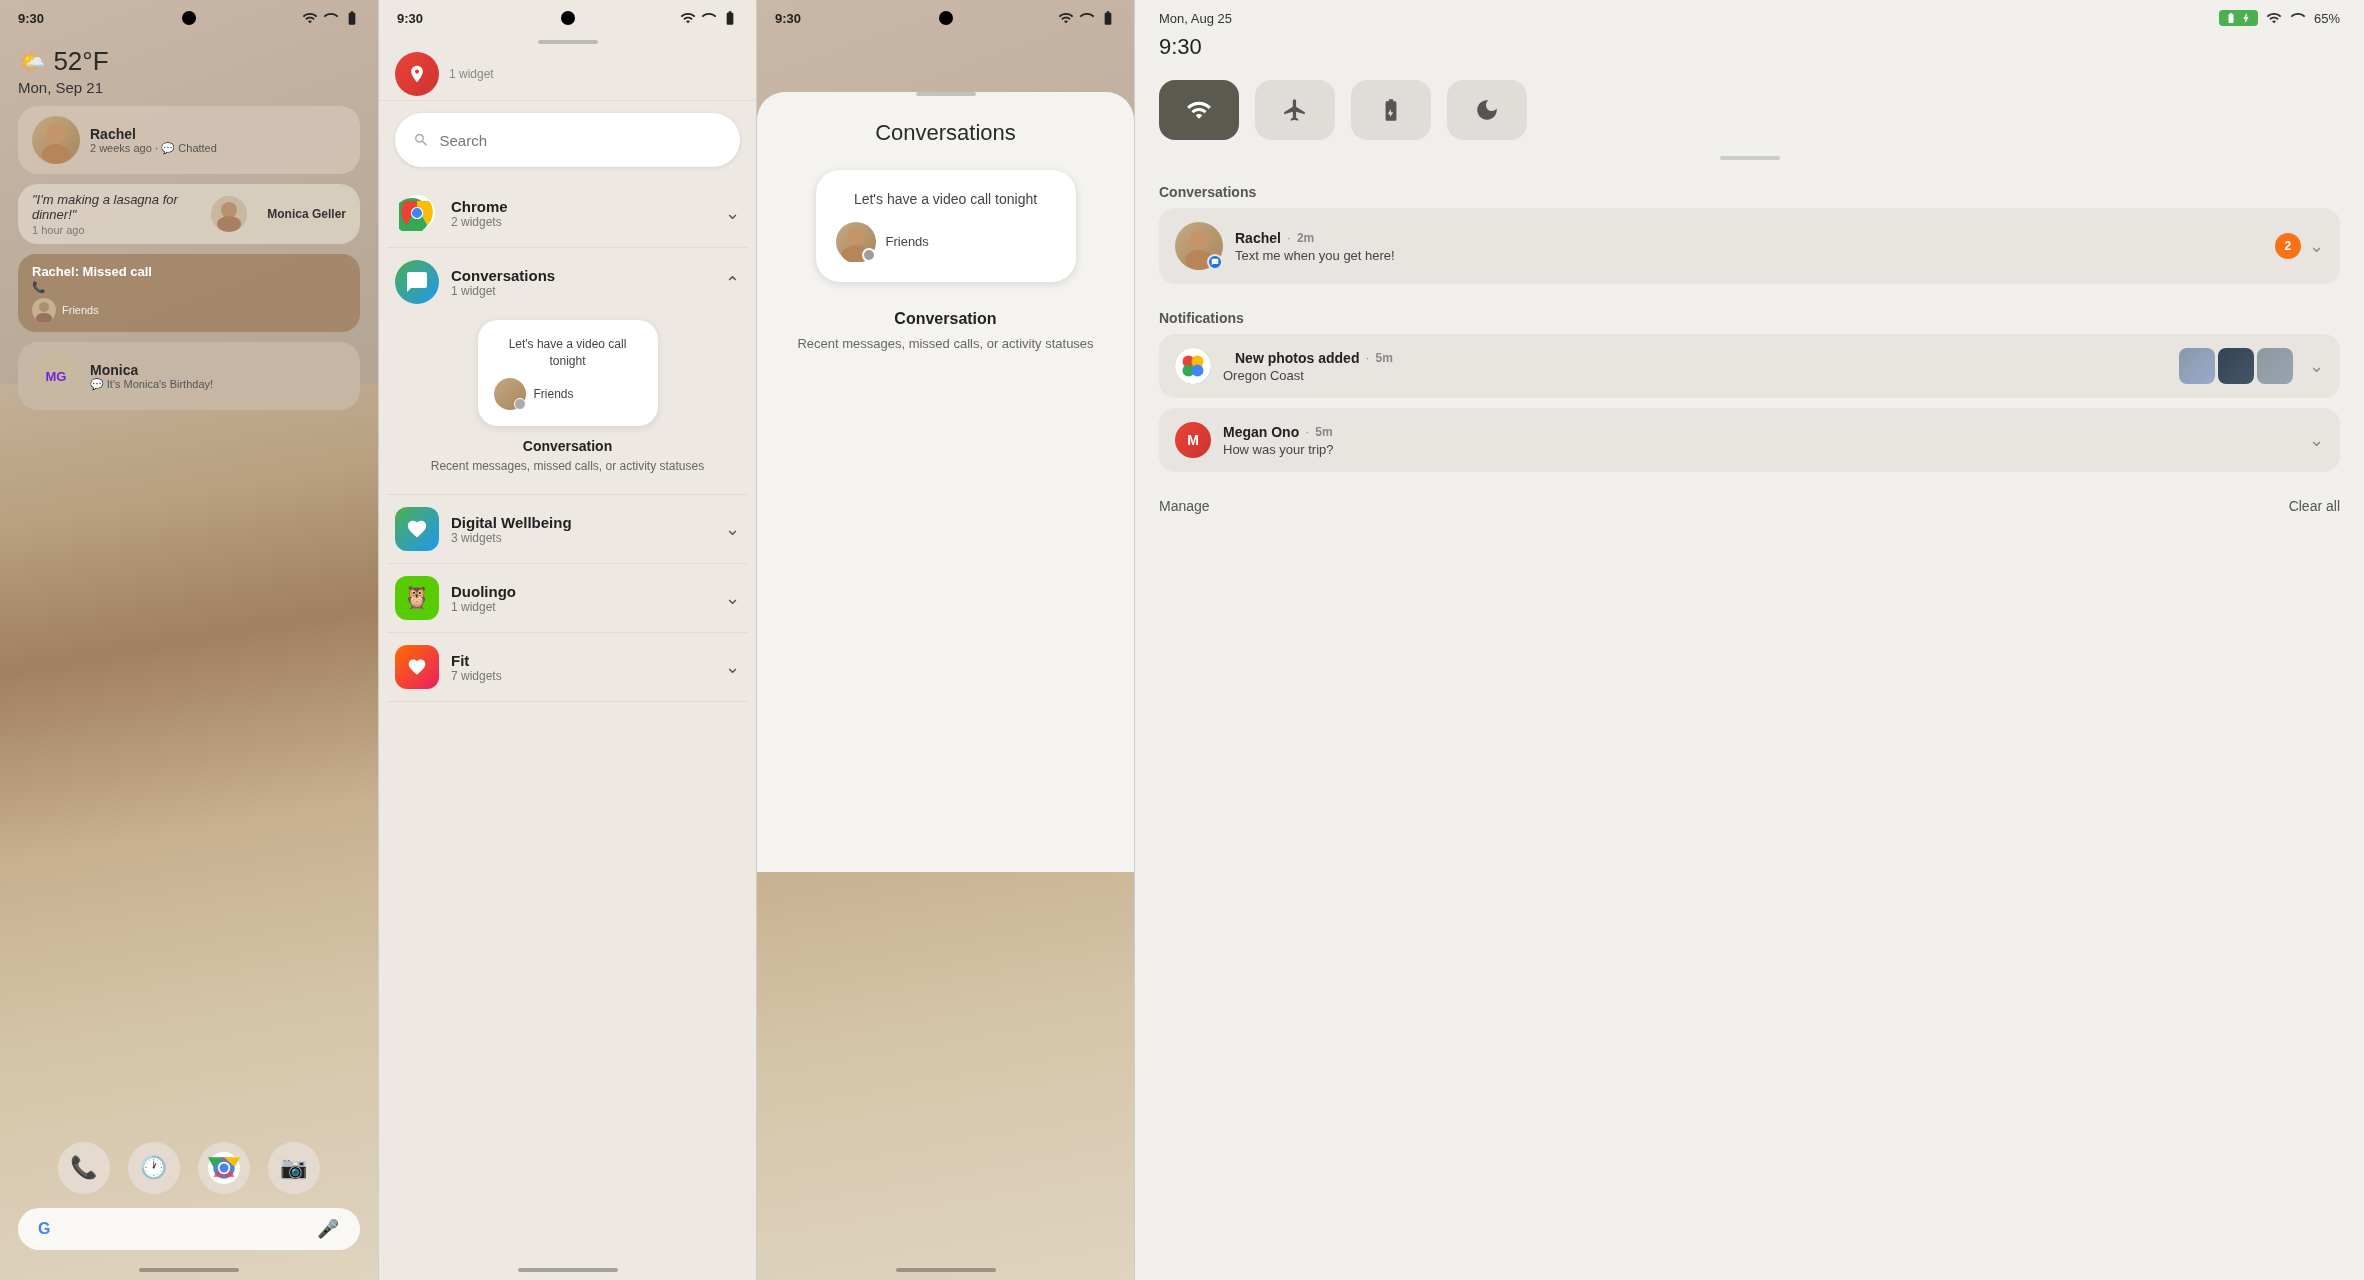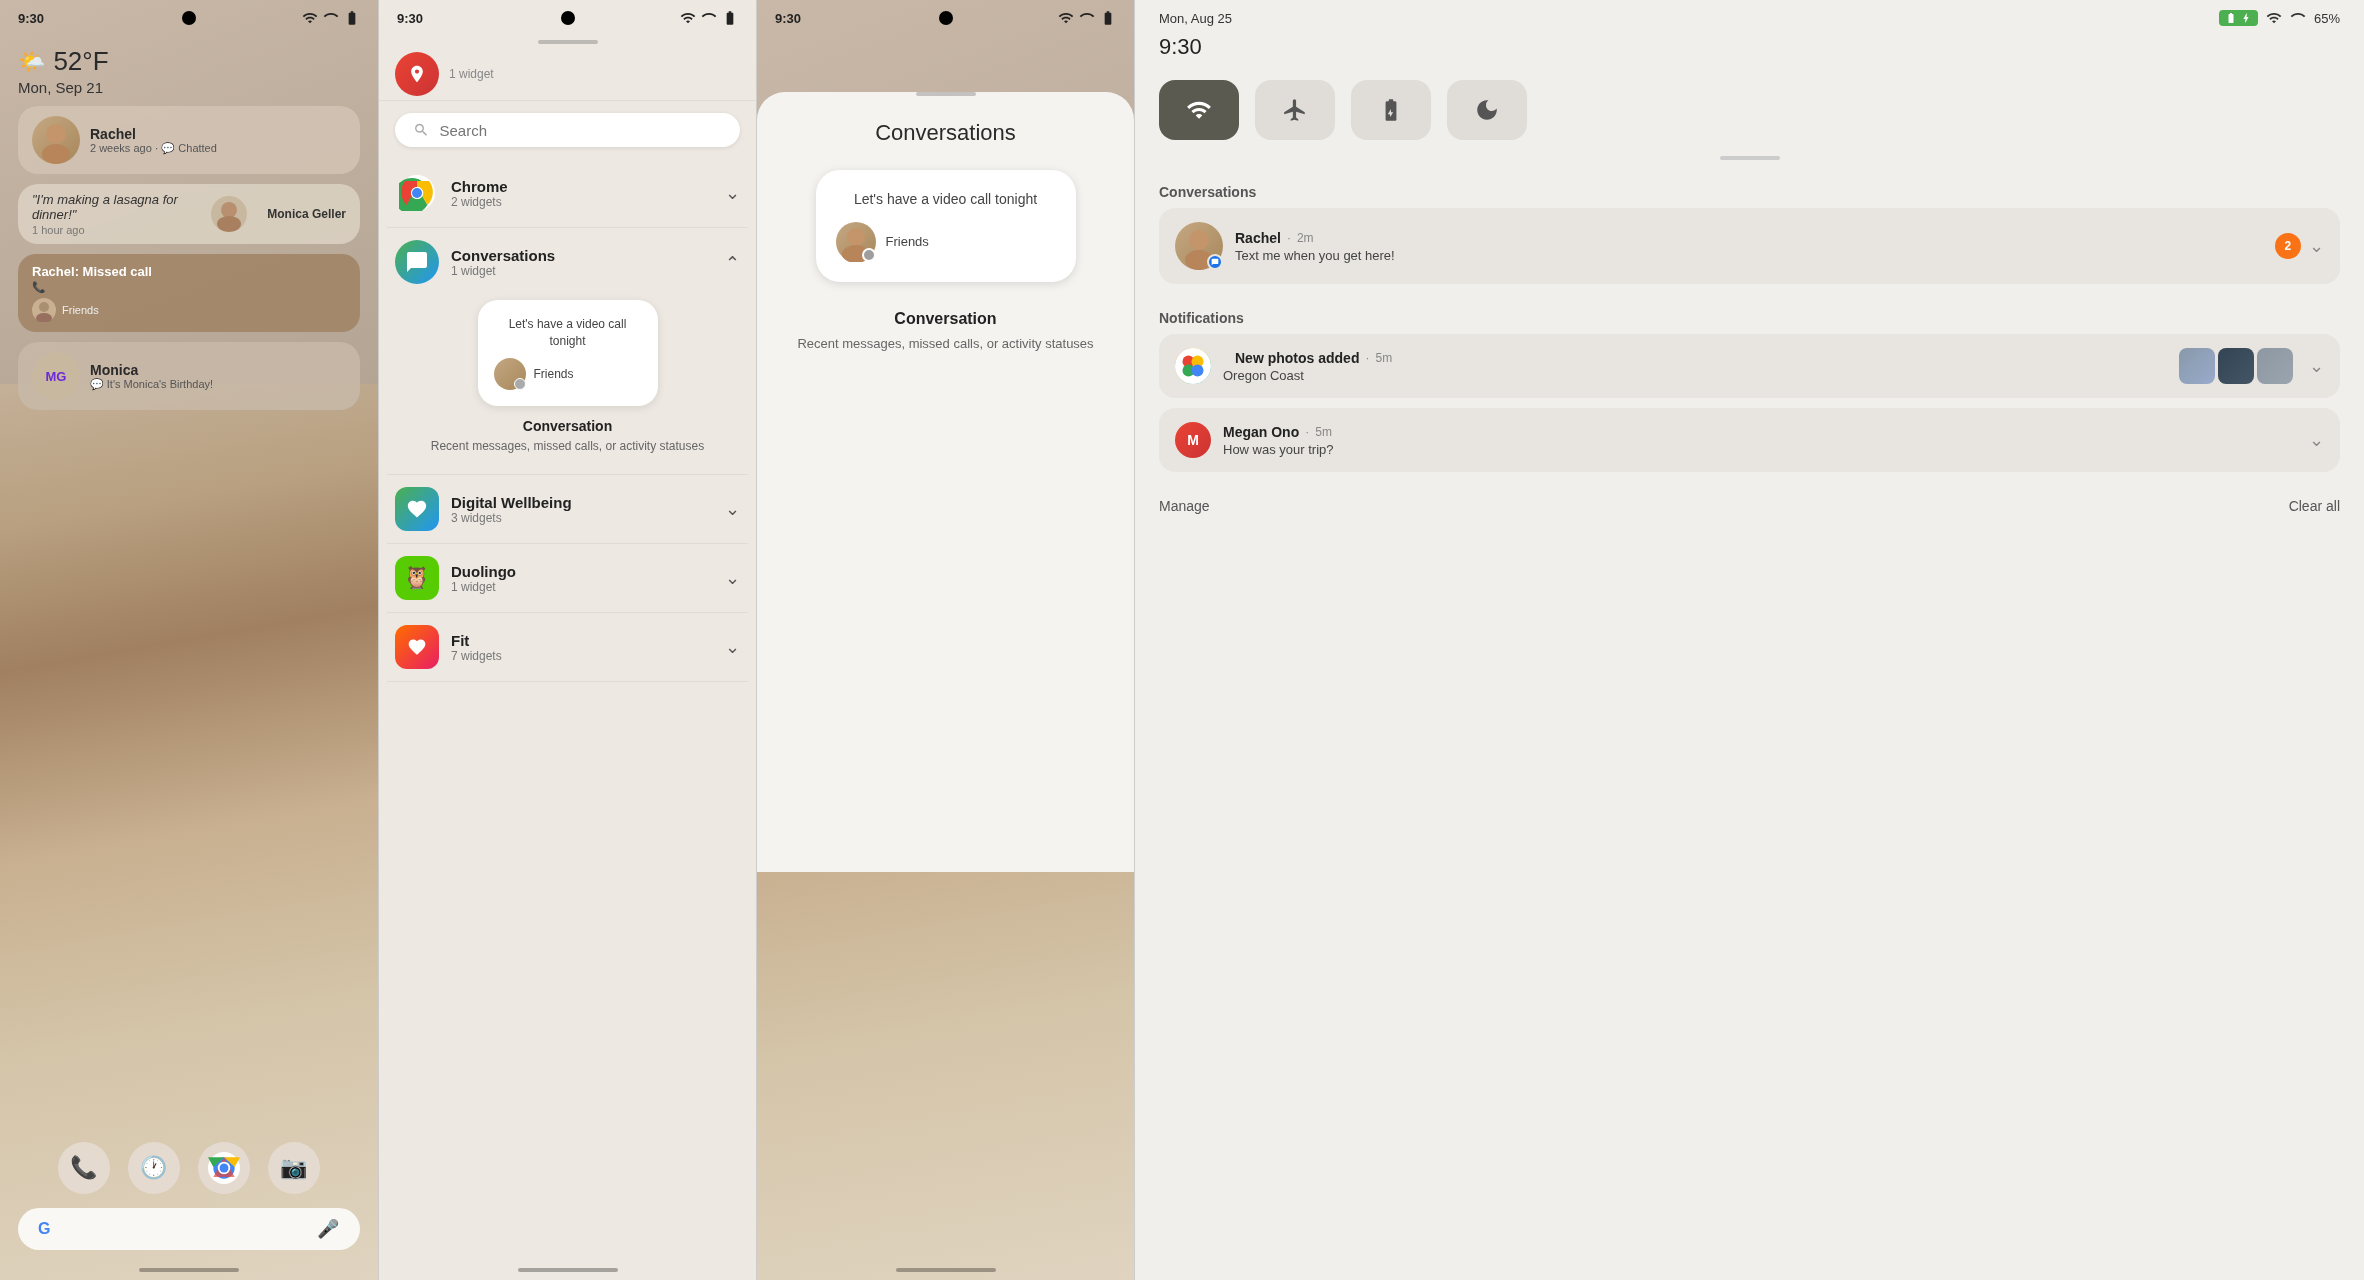--- a/index.html
+++ b/index.html
@@ -155,21 +155,21 @@
       background: rgba(0,0,0,0.3);
       border-radius: 2px;
     }
     .search-bar-container {
       padding: 12px 16px;
       background: #ede8e2;
     }
     .search-bar {
       background: #fff;
       border-radius: 28px;
-      padding: 8px 18px;
+      padding: 18px 18px;
       display: flex; align-items: center; gap: 10px;
       box-shadow: 0 1px 4px rgba(0,0,0,0.1);
     }
     .search-bar input {
       border: none; background: transparent;
       font-size: 15px; color: #888;
       outline: none; width: 100%;
     }
 
     .widget-list { flex: 1; overflow-y: auto; padding: 0 8px; }
@@ -338,21 +338,21 @@
       width: 16px; height: 16px;
       background: #1a73e8;
       border-radius: 50%;
       position: absolute; bottom: 0; right: 0;
       border: 2px solid #e8e5e0;
       display: flex; align-items: center; justify-content: center;
     }
     .notif-card-badge svg { width: 8px; height: 8px; }
     .notif-card-content { flex: 1; }
     .notif-card-name { font-weight: 600; font-size: 14px; color: #222; }
-    .notif-card-time { font-size: 12px; color: #888; }
+    .notif-card-time { font-size: 12px; color: #888; font-weight: bold; }
     .notif-card-msg { font-size: 13px; color: #444; margin-top: 2px; }
     .notif-badge {
       background: #f97316;
       color: #fff; font-size: 12px; font-weight: 700;
       width: 26px; height: 26px;
       border-radius: 50%;
       display: flex; align-items: center; justify-content: center;
     }
     .notif-expand { font-size: 18px; color: #888; margin-left: 4px; cursor: pointer; }
 

